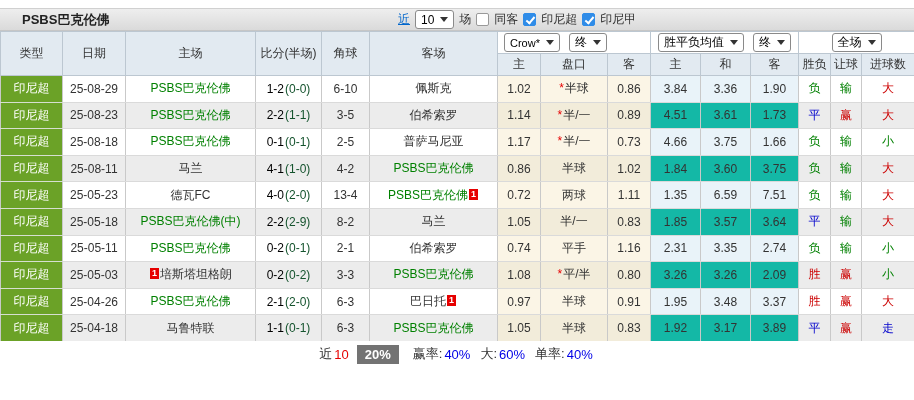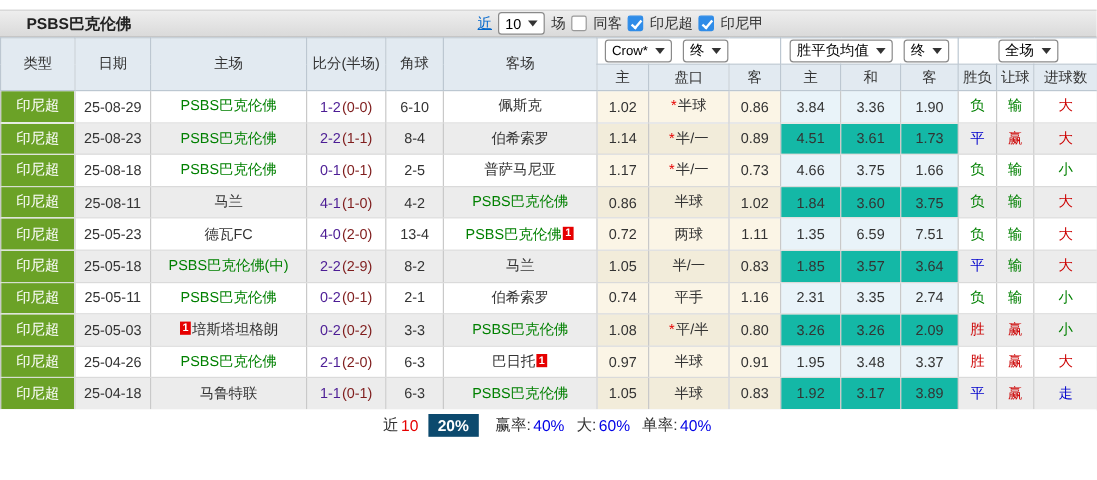--- a/index.html
+++ b/index.html
@@ -60,41 +60,41 @@
 
   tbody tr { height:26.6px; }
   tbody td { border:1px solid; border-color:#dadada #c9c9c9; color:#333; }
   tbody tr.odd { background:#fff; }
   tbody tr.even { background:#ececec; }
   td.c-league { background:#6ba227; color:#fff; border-color:#d6dfd0 #c9c9c9; }
   td.ah { background:#fbf5e6; }
   tr.even td.ah { background:#f2ecda; }
   td.eu { background:#e9f3f9; }
   tr.even td.eu { background:#14b8a6; }
-  .fs { color:#4c1d95; }
-  .hs { color:#7f1d1d; margin-left:1px; }
+  .fs { color:#000000; }
+  .hs { color:#14532d; margin-left:1px; }
   .team { color:#333; cursor:pointer; }
   .team.green { color:#008000; }
   .badge {
     display:inline-block; background:#e60000; color:#fff; font-size:9px;
     line-height:11px; padding:0 2px; margin:0 1px; vertical-align:2px; font-weight:bold;
   }
   .star { color:#e60000; margin-right:1px; }
   .t-red { color:#cc0000; } .t-green { color:#008000; } .t-blue { color:#0000cc; }
 
   
   .summary {
     position:absolute; left:0; top:341px; width:914px; height:26px;
     display:flex; align-items:center; justify-content:center;
     font-size:13px; color:#333; background:#fff;
   }
   .summary .num-red { color:#e60000; }
   .summary .pct-blue { color:#0000e6; }
   .summary .badge-green {
-    background:#0c4a6e; color:#fff; font-weight:bold;
+    background:#737373; color:#fff; font-weight:bold;
     padding:2px 8px; margin:0 6px; font-size:13px;
   }
   .summary .seg { margin-right:2px; }
   .summary .gap { margin-left:8px; }
 
   
   .footer {
     position:absolute; left:0; top:380px; width:914px; height:20px;
     background:#2196d3; overflow:hidden;
   }
@@ -212,21 +212,21 @@
           <td class="c-num eu">1.90</td>
           <td class="c-res t-green">负</td>
           <td class="c-res t-green">输</td>
           <td class="c-res t-red">大</td>
         </tr>
         <tr class="even">
           <td class="c-league">印尼超</td>
           <td class="c-date">25-08-23</td>
           <td class="c-team"><span class="team green">PSBS巴克伦佛</span></td>
           <td class="c-score"><span class="fs">2-2</span><span class="hs">(1-1)</span></td>
-          <td class="c-corner">8-4</td>
+          <td class="c-corner">3-5</td>
           <td class="c-team"><span class="team">伯希索罗</span></td>
           <td class="c-num ah">1.14</td>
           <td class="c-line ah"><span class="star">*</span>半/一</td>
           <td class="c-num ah">0.89</td>
           <td class="c-num eu">4.51</td>
           <td class="c-num eu">3.61</td>
           <td class="c-num eu">1.73</td>
           <td class="c-res t-blue">平</td>
           <td class="c-res t-red">赢</td>
           <td class="c-res t-red">大</td>

